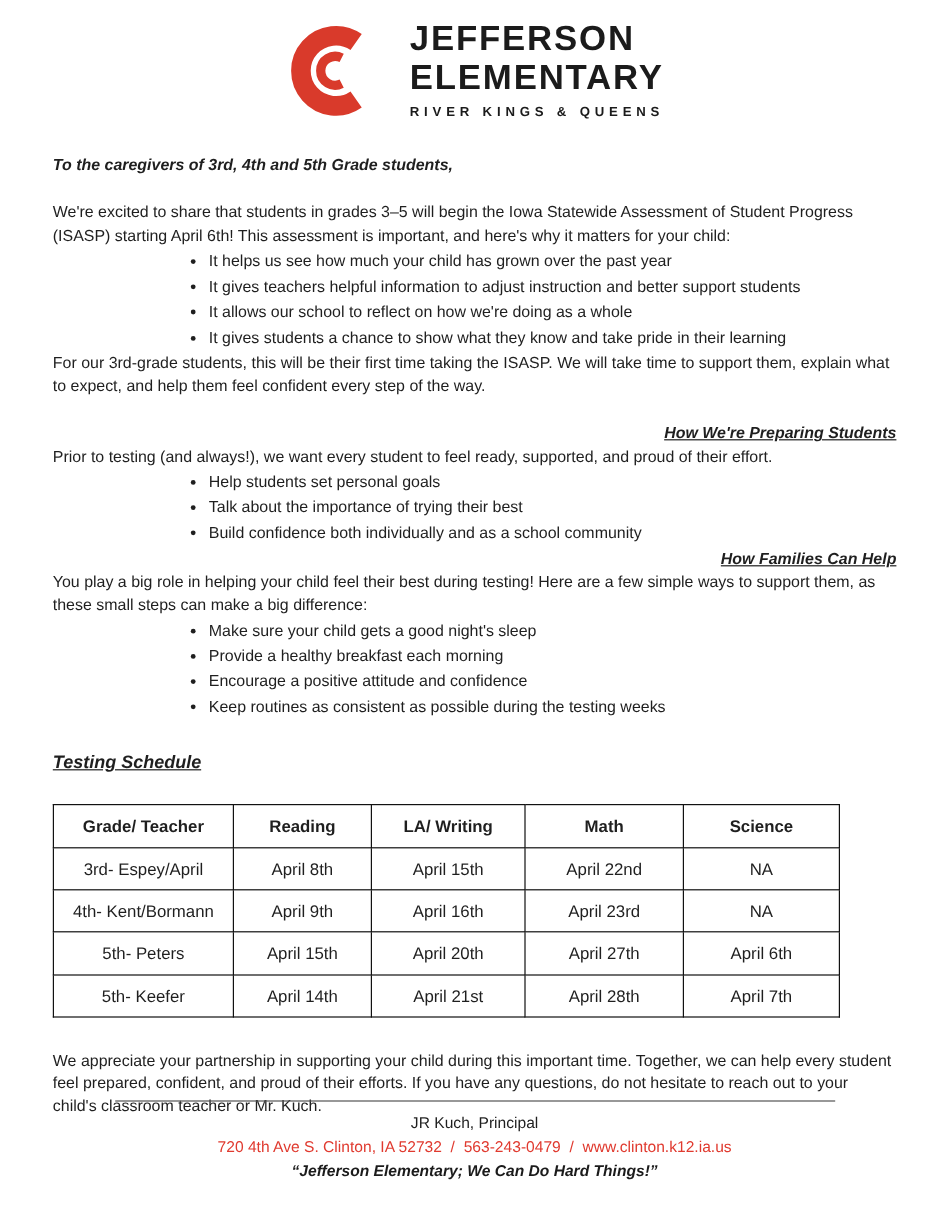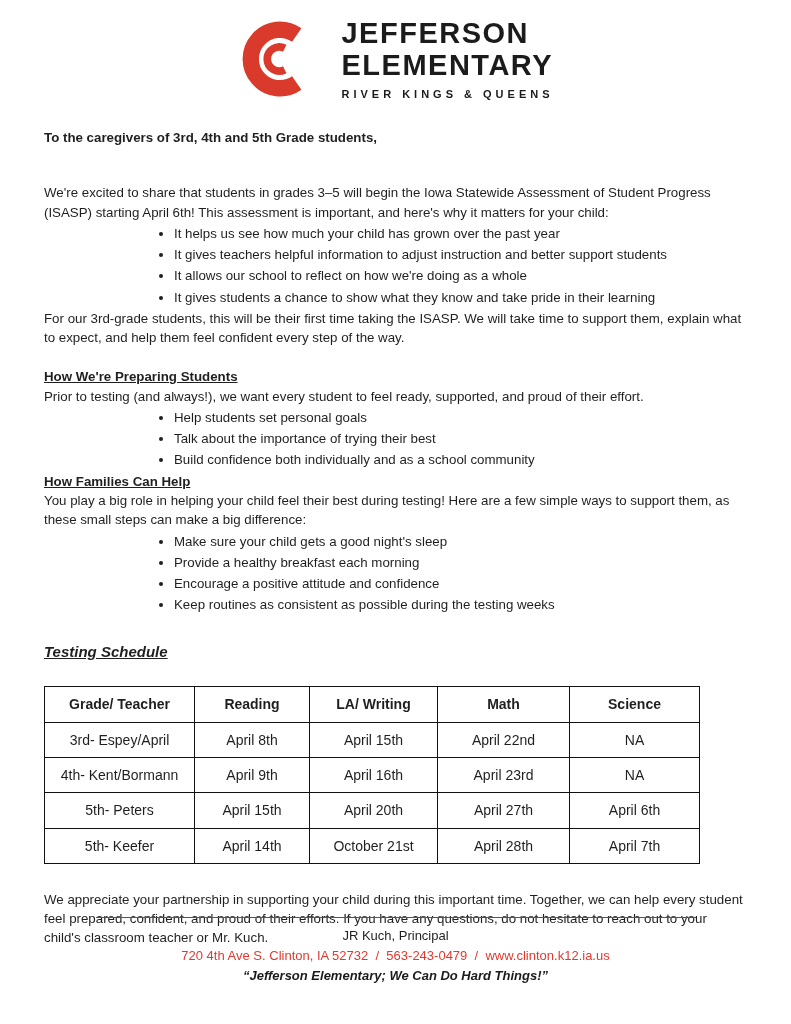--- a/index.html
+++ b/index.html
@@ -41,33 +41,36 @@
     font-size: 11px;
     font-weight: 700;
     letter-spacing: 4px;
     color: #1b1b1b;
   }
 
   
   .letter { font-size: 13.3px; line-height: 1.45; }
   .salutation {
     font-weight: 700;
-    margin-bottom: 36px;
+    font-style: italic;
+    margin-bottom: 20px;
   }
   .para { margin-bottom: 0; }
   ul.bullets {
     list-style: disc;
     margin: 2px 0 2px 0;
     padding-left: 130px;
   }
   ul.bullets li { margin: 2px 0; }
   .section-heading {
     font-weight: 700;
+    font-style: italic;
     text-decoration: underline;
     margin-top: 20px;
+    text-align: right;
   }
   .section-heading.tight { margin-top: 2px; }
 
   
   .schedule-heading {
     font-weight: 700;
     font-style: italic;
     text-decoration: underline;
     margin-top: 26px;
     margin-bottom: 24px;
@@ -208,21 +211,21 @@
         <tr>
           <td>5th- Peters</td>
           <td>April 15th</td>
           <td>April 20th</td>
           <td>April 27th</td>
           <td>April 6th</td>
         </tr>
         <tr>
           <td>5th- Keefer</td>
           <td>April 14th</td>
-          <td>October 21st</td>
+          <td>April 21st</td>
           <td>April 28th</td>
           <td>April 7th</td>
         </tr>
       </tbody>
     </table>
 
     <p class="para closing">We appreciate your partnership in supporting your child during this important time. Together, we can help every student feel prepared, confident, and proud of their efforts. If you have any questions, do not hesitate to reach out to your child's classroom teacher or Mr. Kuch.</p>
 
   </div>
 

